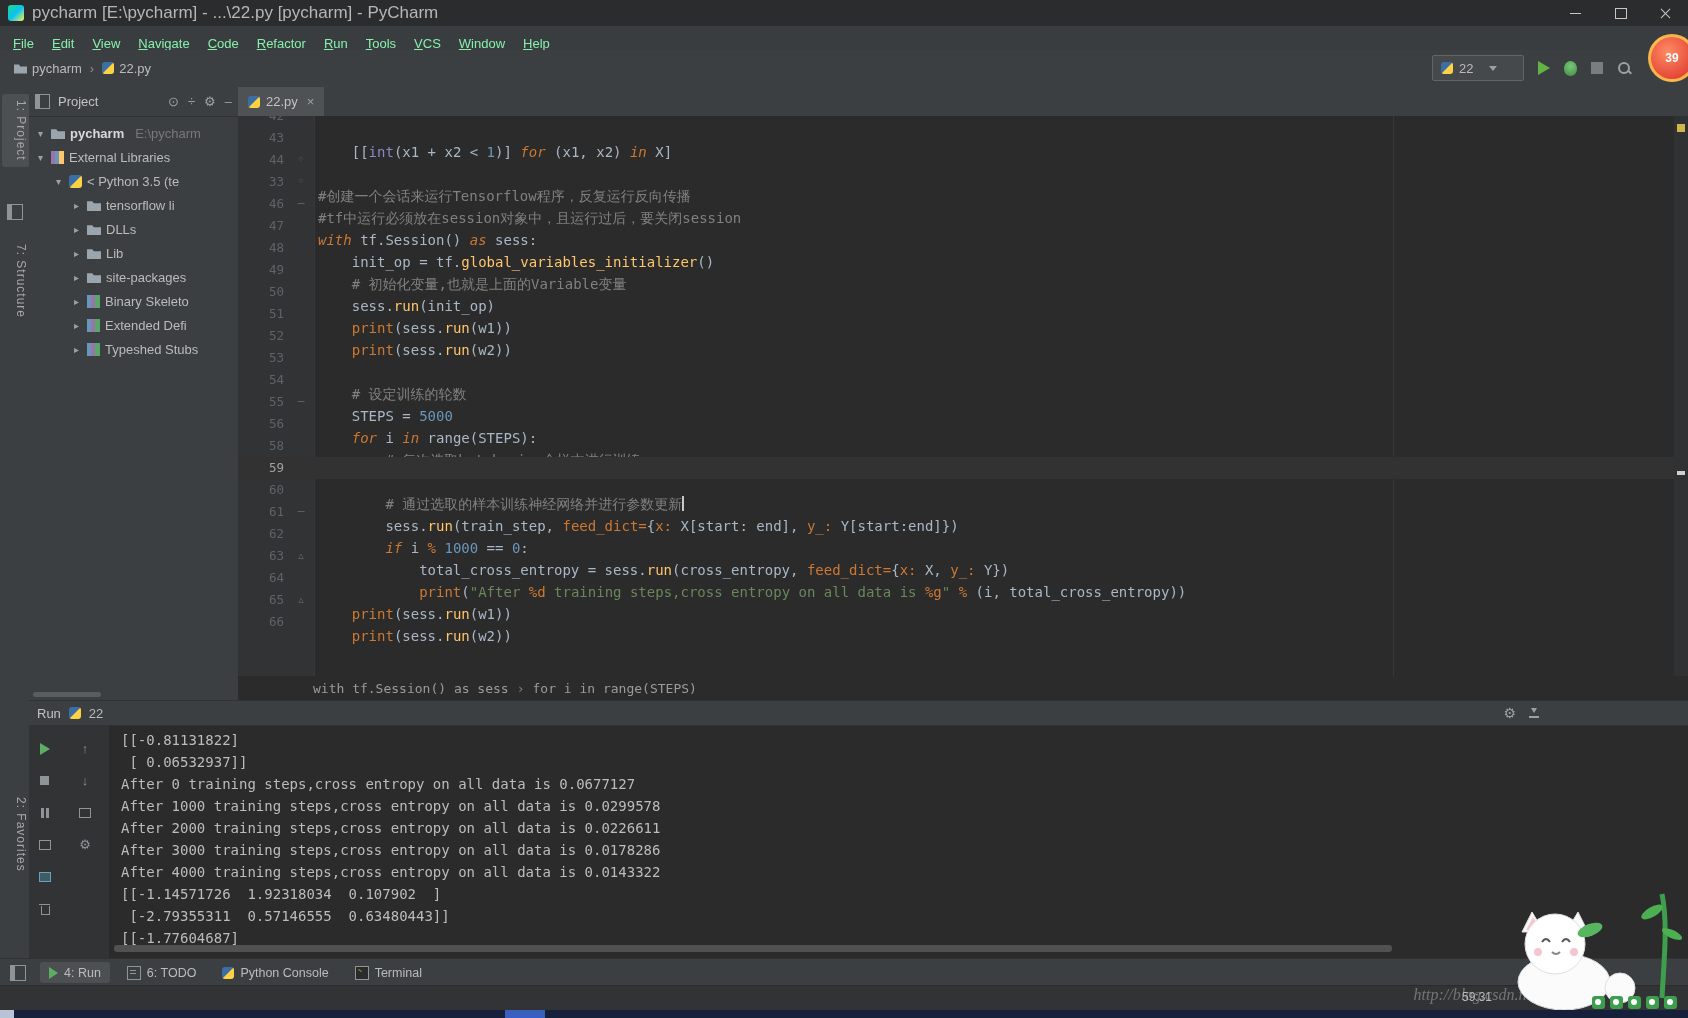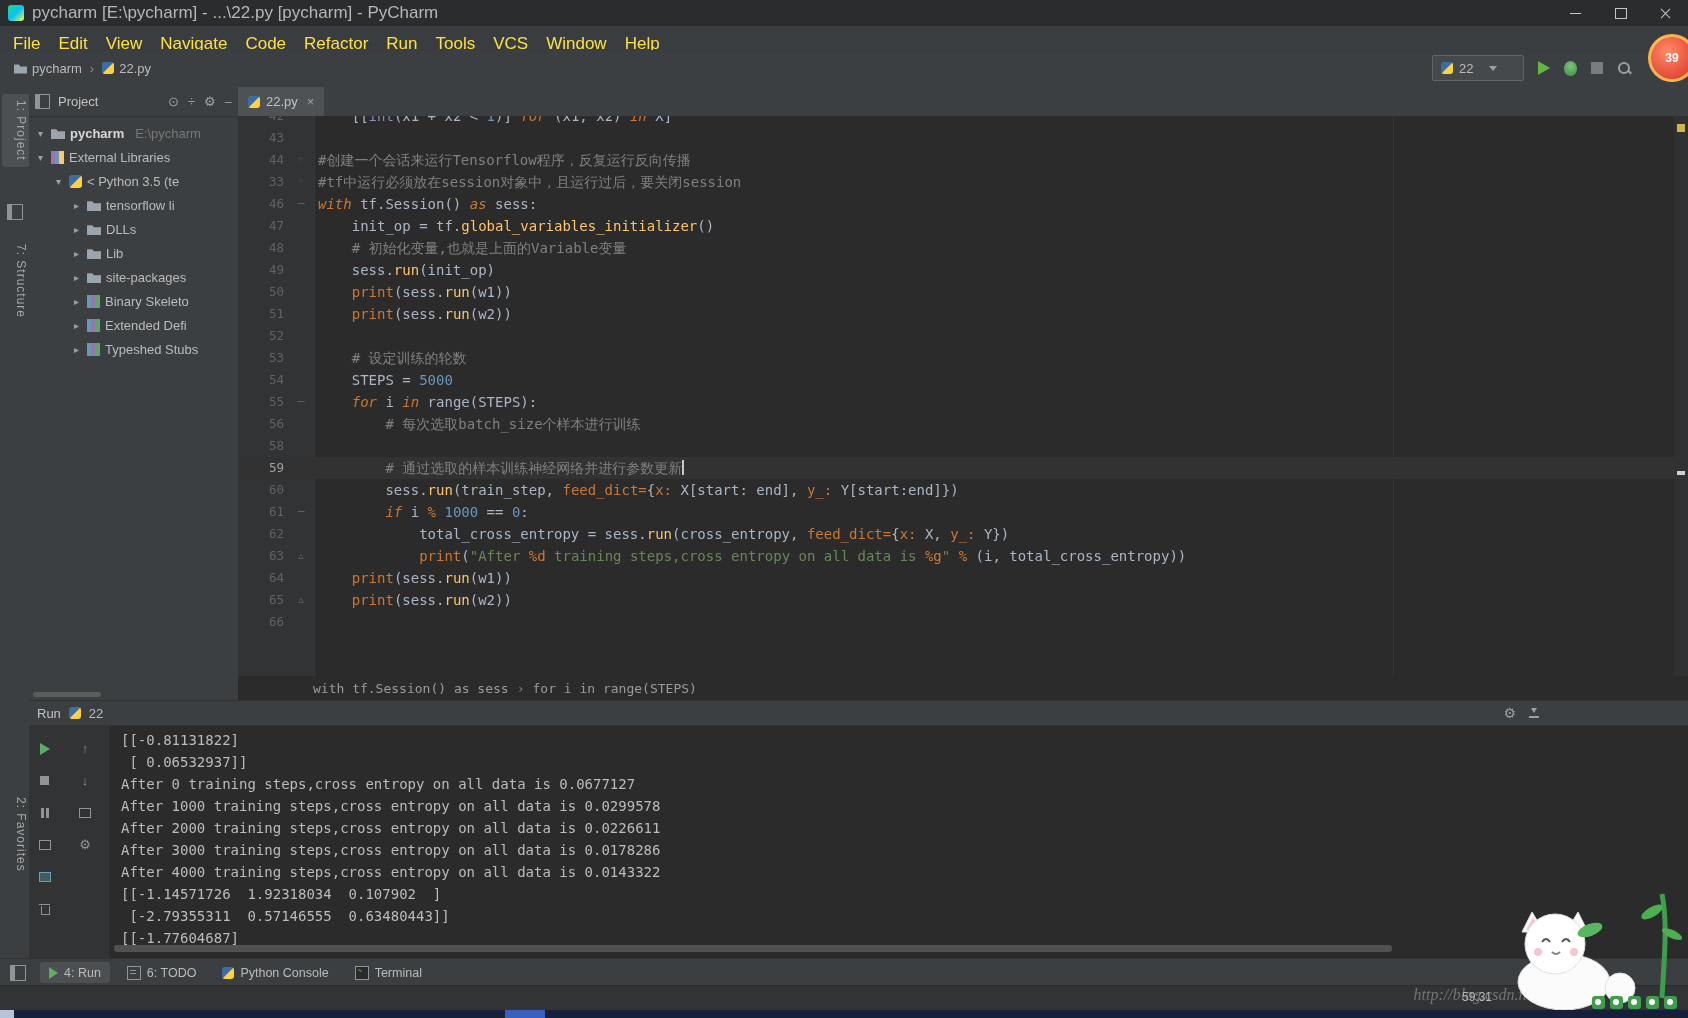--- a/index.html
+++ b/index.html
@@ -13,21 +13,21 @@
   .title-text{color:#b7b7b7;font-size:17px;white-space:nowrap;}
   .win-btns{margin-left:auto;display:flex;height:100%;}
   .wbtn{width:45px;height:100%;display:flex;align-items:center;justify-content:center;position:relative;}
   .w-min{width:11px;height:1px;background:#c6c6c6;display:block;}
   .w-max{width:10px;height:9px;border:1px solid #c6c6c6;display:block;}
   .w-close1,.w-close2{position:absolute;width:13px;height:1px;background:#c6c6c6;}
   .w-close1{transform:rotate(45deg);} .w-close2{transform:rotate(-45deg);}
 
   
   .menubar{position:absolute;top:26px;left:0;right:0;height:24px;background:#3a3d3f;display:flex;align-items:center;padding-left:4px;}
-  .menu-item{display:inline-block;padding:0 9px;line-height:24px;font-size:17px;color:#fde047;cursor:default;margin-top:12px;}
+  .menu-item{display:inline-block;padding:0 9px;line-height:24px;font-size:13px;color:#86efac;cursor:default;margin-top:12px;}
   .menu-item::first-letter{text-decoration:underline;}
 
   
   .toolbar{position:absolute;top:50px;left:0;right:0;height:36px;background:#3c3f41;border-bottom:1px solid #323232;
            display:flex;align-items:center;}
   .crumbs{display:flex;align-items:center;gap:6px;padding-left:14px;color:#bbbbbb;}
   .crumb{display:inline-flex;align-items:center;gap:5px;}
   .crumb-sep{color:#8a8d8f;padding:0 2px;}
   .mini-ico{display:inline-block;width:13px;height:11px;}
   .ico-folder{background:#9aa5ad;clip-path:polygon(0 18%,38% 18%,48% 36%,100% 36%,100% 100%,0 100%);}
@@ -83,21 +83,21 @@
   .tab-x{color:#9fa3a5;margin-left:3px;font-size:13px;}
   .codewrap{position:absolute;top:30px;bottom:24px;left:0;right:14px;overflow:hidden;background:#2b2b2b;}
   .gutterbg{position:absolute;left:0;top:0;bottom:0;width:76px;background:#313335;border-right:1px solid #353739;}
   .marginline{position:absolute;top:0;bottom:0;left:1155px;width:1px;background:#35383a;}
   #codelines{position:relative;}
   .code-line{position:relative;display:flex;height:22px;line-height:22px;font-family:"DejaVu Sans Mono",monospace;font-size:14px;white-space:pre;}
   .code-line.current{background:#323232;}
   .ln{width:46px;text-align:right;color:#606366;font-size:12.5px;flex:none;padding-right:4px;font-family:"DejaVu Sans Mono",monospace;}
   .code-line.current .ln{color:#a1a1a1;}
   .fold{width:26px;flex:none;color:#606366;text-align:center;font-size:11px;font-family:"DejaVu Sans",sans-serif;line-height:22px;}
-  .ct{flex:none;padding-left:4px;}
+  .ct{flex:none;padding-left:4px;margin-top:36px;}
   .tk-d{color:#a9b7c6;} .tk-k{color:#cc7832;font-style:italic;} .tk-o{color:#cc7832;}
   .tk-bi{color:#8888c6;} .tk-f{color:#ffc66b;} .tk-c{color:#808080;}
   .tk-s{color:#6a8759;} .tk-fm{color:#cc7832;} .tk-n{color:#6897bb;}
   .caret{display:inline-block;width:2px;height:15px;background:#c8c8c8;vertical-align:-2px;}
   .estripe{position:absolute;top:30px;bottom:24px;right:0;width:14px;background:#2f3133;}
   .es-mark{position:absolute;left:3px;width:8px;display:block;}
   .es-yellow{top:8px;height:8px;background:#d0b44c;}
   .es-white{top:355px;height:4px;background:#d0d0d0;}
   .ed-crumbs{position:absolute;bottom:0;left:0;right:0;height:24px;display:flex;align-items:center;gap:8px;
              padding-left:75px;font-family:"DejaVu Sans Mono",monospace;font-size:13px;color:#9b9b9b;background:#2b2b2b;}

